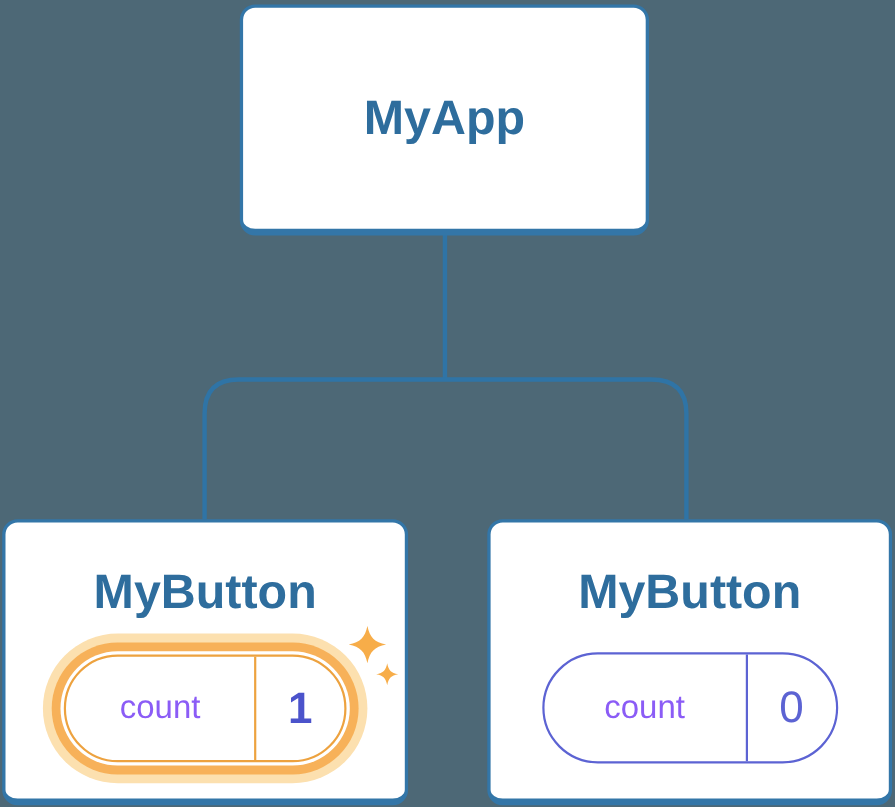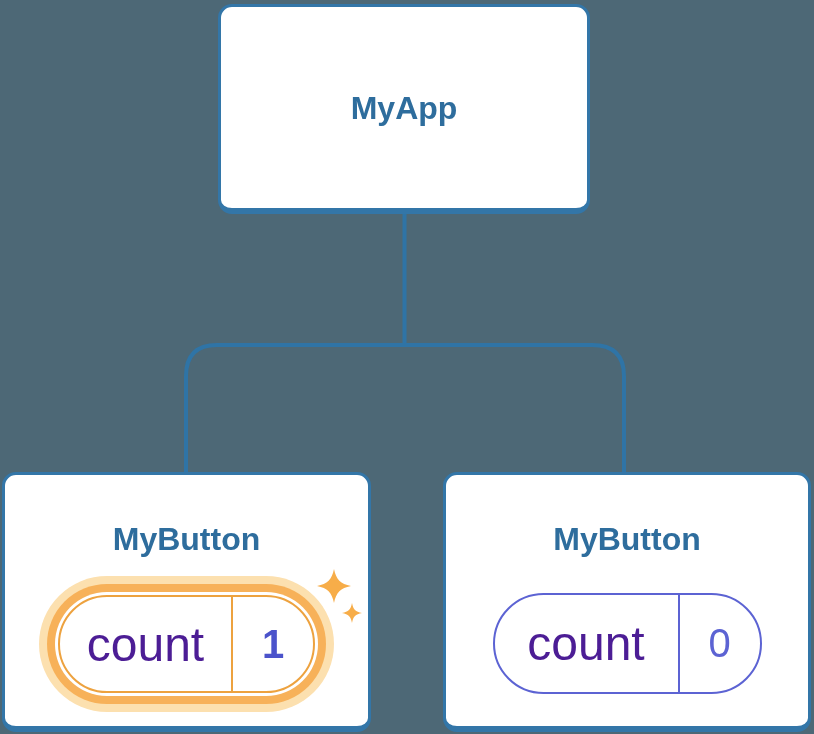--- a/index.html
+++ b/index.html
@@ -46,21 +46,21 @@
     padding-top: 42px;
   }
   .card-child-right {
     left: 443px;
     top: 472px;
     width: 368px;
     height: 260px;
     padding-top: 42px;
   }
   .card-title {
-    font-size: 32px;
+    font-size: 44px;
     font-weight: 600;
     color: #2e6d9d;
     line-height: 44px;
     white-space: nowrap;
   }
   .pill {
     position: relative;
     box-sizing: border-box;
     background: #ffffff;
     display: flex;
@@ -84,22 +84,22 @@
       0 0 0 11px #f7b159,
       0 0 0 19px #fce0af;
   }
   .pill-label-cell {
     flex: 1;
     display: flex;
     align-items: center;
     justify-content: center;
   }
   .pill-label {
-    font-size: 48px;
-    color: #4c1d95;
+    font-size: 30px;
+    color: #8b5cf6;
   }
   .pill-divider {
     width: 2px;
   }
   .pill--normal .pill-divider { background: #5c63d3; }
   .pill--highlighted .pill-divider { background: #eda23f; }
   .pill-value-cell {
     width: 80px;
     display: flex;
     align-items: center;

